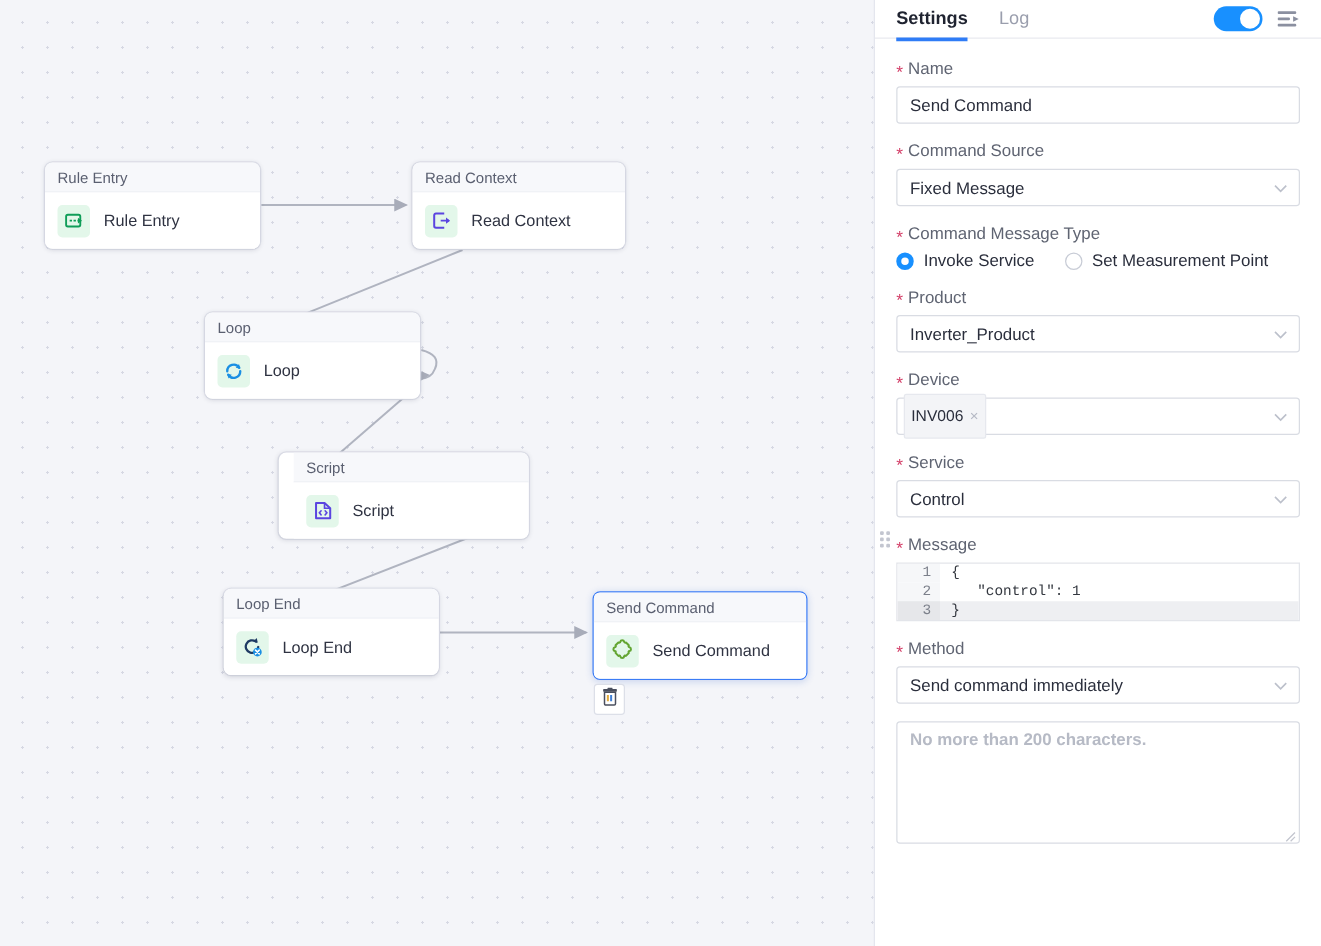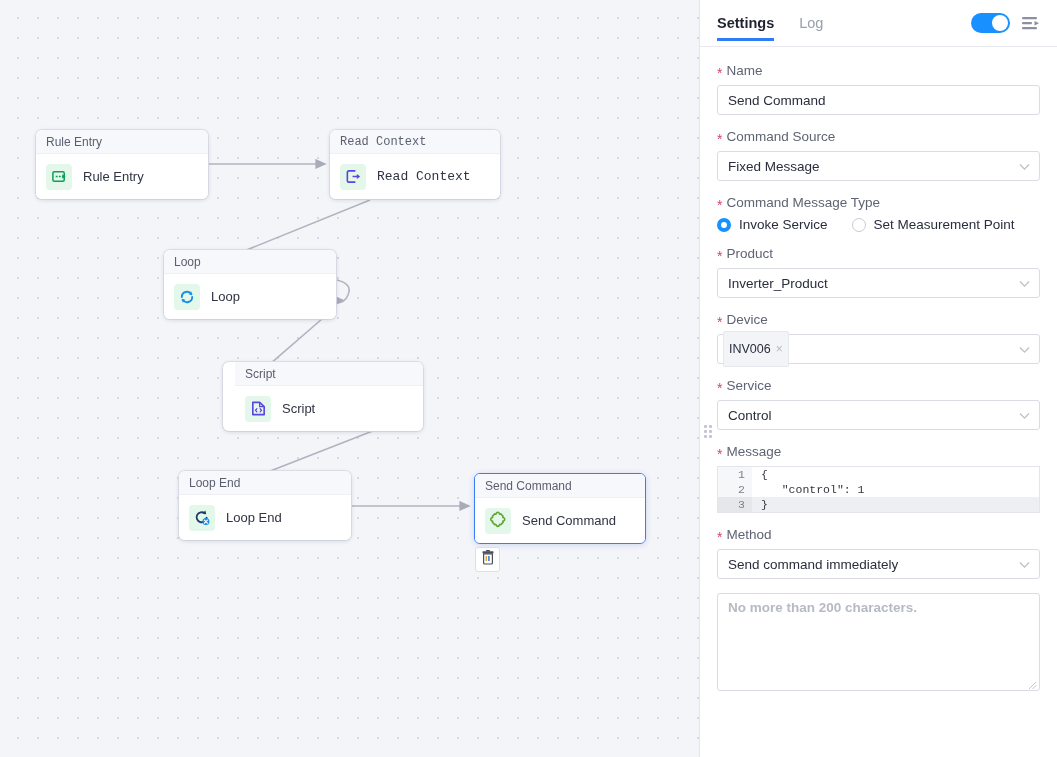--- a/index.html
+++ b/index.html
@@ -83,21 +83,21 @@
   
   .panel {
     position: relative;
     width: 357px;
     height: 757px;
     background: #fff;
     display: flex;
     flex-direction: column;
   }
   .panel-tabs {
-    height: 47px;
+    height: 31px;
     border-bottom: 1px solid #e9eaf0;
     display: flex;
     align-items: center;
     padding: 0 17px;
     position: relative;
     flex: 0 0 auto;
   }
   .tab {
     font-size: 14.5px;
     color: #9a9ead;
@@ -284,21 +284,21 @@
           <span class="node-icon">
             <svg width="17" height="17" viewBox="0 0 18 18">
               <rect x="2" y="4" width="12" height="10" rx="1.5" fill="none" stroke="#0f9d58" stroke-width="1.6"></rect>
               <path d="M5,9 h8" stroke="#0f9d58" stroke-width="1.4" stroke-dasharray="2 1.3"></path>
               <path d="M12,6.5 L15.5,9 L12,11.5" fill="#0f9d58"></path>
             </svg>
           </span>
           <span class="node-label">Rule Entry</span>
         </div>
       </div>
-      <div class="node" style="left: 330px; top: 130px; width: 170px; font-family: Liberation Mono, monospace;">
+      <div class="node" style="left: 330px; top: 130px; width: 170px;">
         <div class="node-head">Read Context</div>
         <div class="node-body">
           <span class="node-icon">
             <svg width="17" height="17" viewBox="0 0 18 18">
               <path d="M11,3 H4 a1.5,1.5 0 0 0 -1.5,1.5 v9 A1.5,1.5 0 0 0 4,15 h7" fill="none" stroke="#5b45e0" stroke-width="1.7"></path>
               <path d="M8,9 h7" stroke="#5b45e0" stroke-width="1.5"></path>
               <path d="M12.5,6.3 L16,9 L12.5,11.7 z" fill="#5b45e0"></path>
             </svg>
           </span>
           <span class="node-label">Read Context</span>

